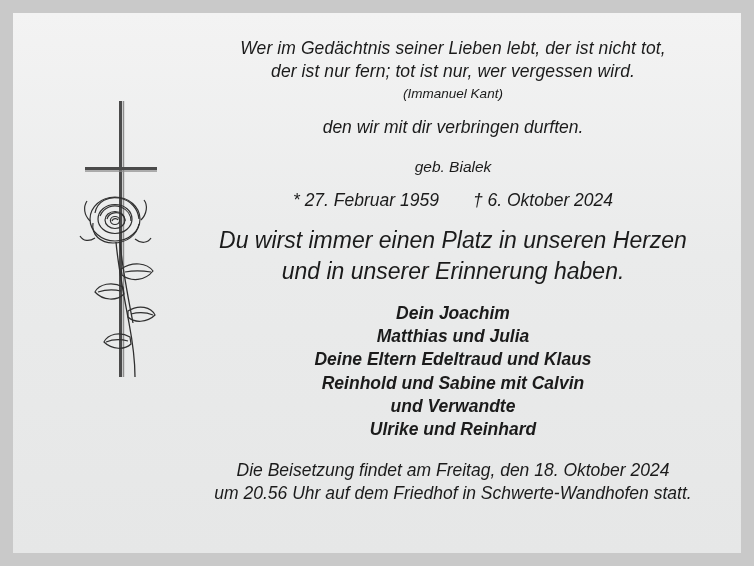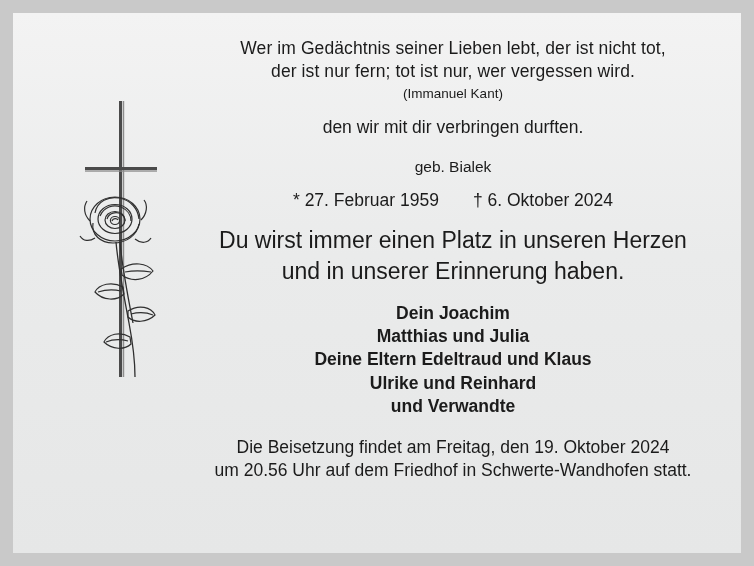--- a/index.html
+++ b/index.html
@@ -12,20 +12,21 @@
     height: 566px;
     font-family: "Liberation Sans", sans-serif;
     overflow: hidden;
   }
   .page {
     position: relative;
     width: 626px;
     height: 566px;
     background: #c9c9c9;
     box-sizing: border-box;
+    font-style: italic;
   }
   .card {
     position: absolute;
     left: 13px;
     top: 13px;
     width: 728px;
     height: 540px;
     background: #eceded;
     box-sizing: border-box;
     overflow: hidden;
@@ -183,24 +184,25 @@
 
       <div class="memory line">Du wirst immer einen Platz in unseren Herzen</div>
       <div class="memory line">und in unserer Erinnerung haben.</div>
 
       <div class="gap-d"></div>
 
       <div class="mourners">
         <div class="line">Dein Joachim</div>
         <div class="line">Matthias und Julia</div>
         <div class="line">Deine Eltern Edeltraud und Klaus</div>
+        <div class="line">Reinhold und Sabine mit Calvin</div>
+        <div class="line">und Verwandte</div>
         <div class="line">Ulrike und Reinhard</div>
-        <div class="line">und Verwandte</div>
       </div>
 
       <div class="gap-e"></div>
 
-      <div class="funeral line">Die Beisetzung findet am Freitag, den 19. Oktober 2024</div>
+      <div class="funeral line">Die Beisetzung findet am Freitag, den 18. Oktober 2024</div>
       <div class="funeral line">um 20.56 Uhr auf dem Friedhof in Schwerte-Wandhofen statt.</div>
 
     </div>
   </div>
 </div>
 
 </body></html>

